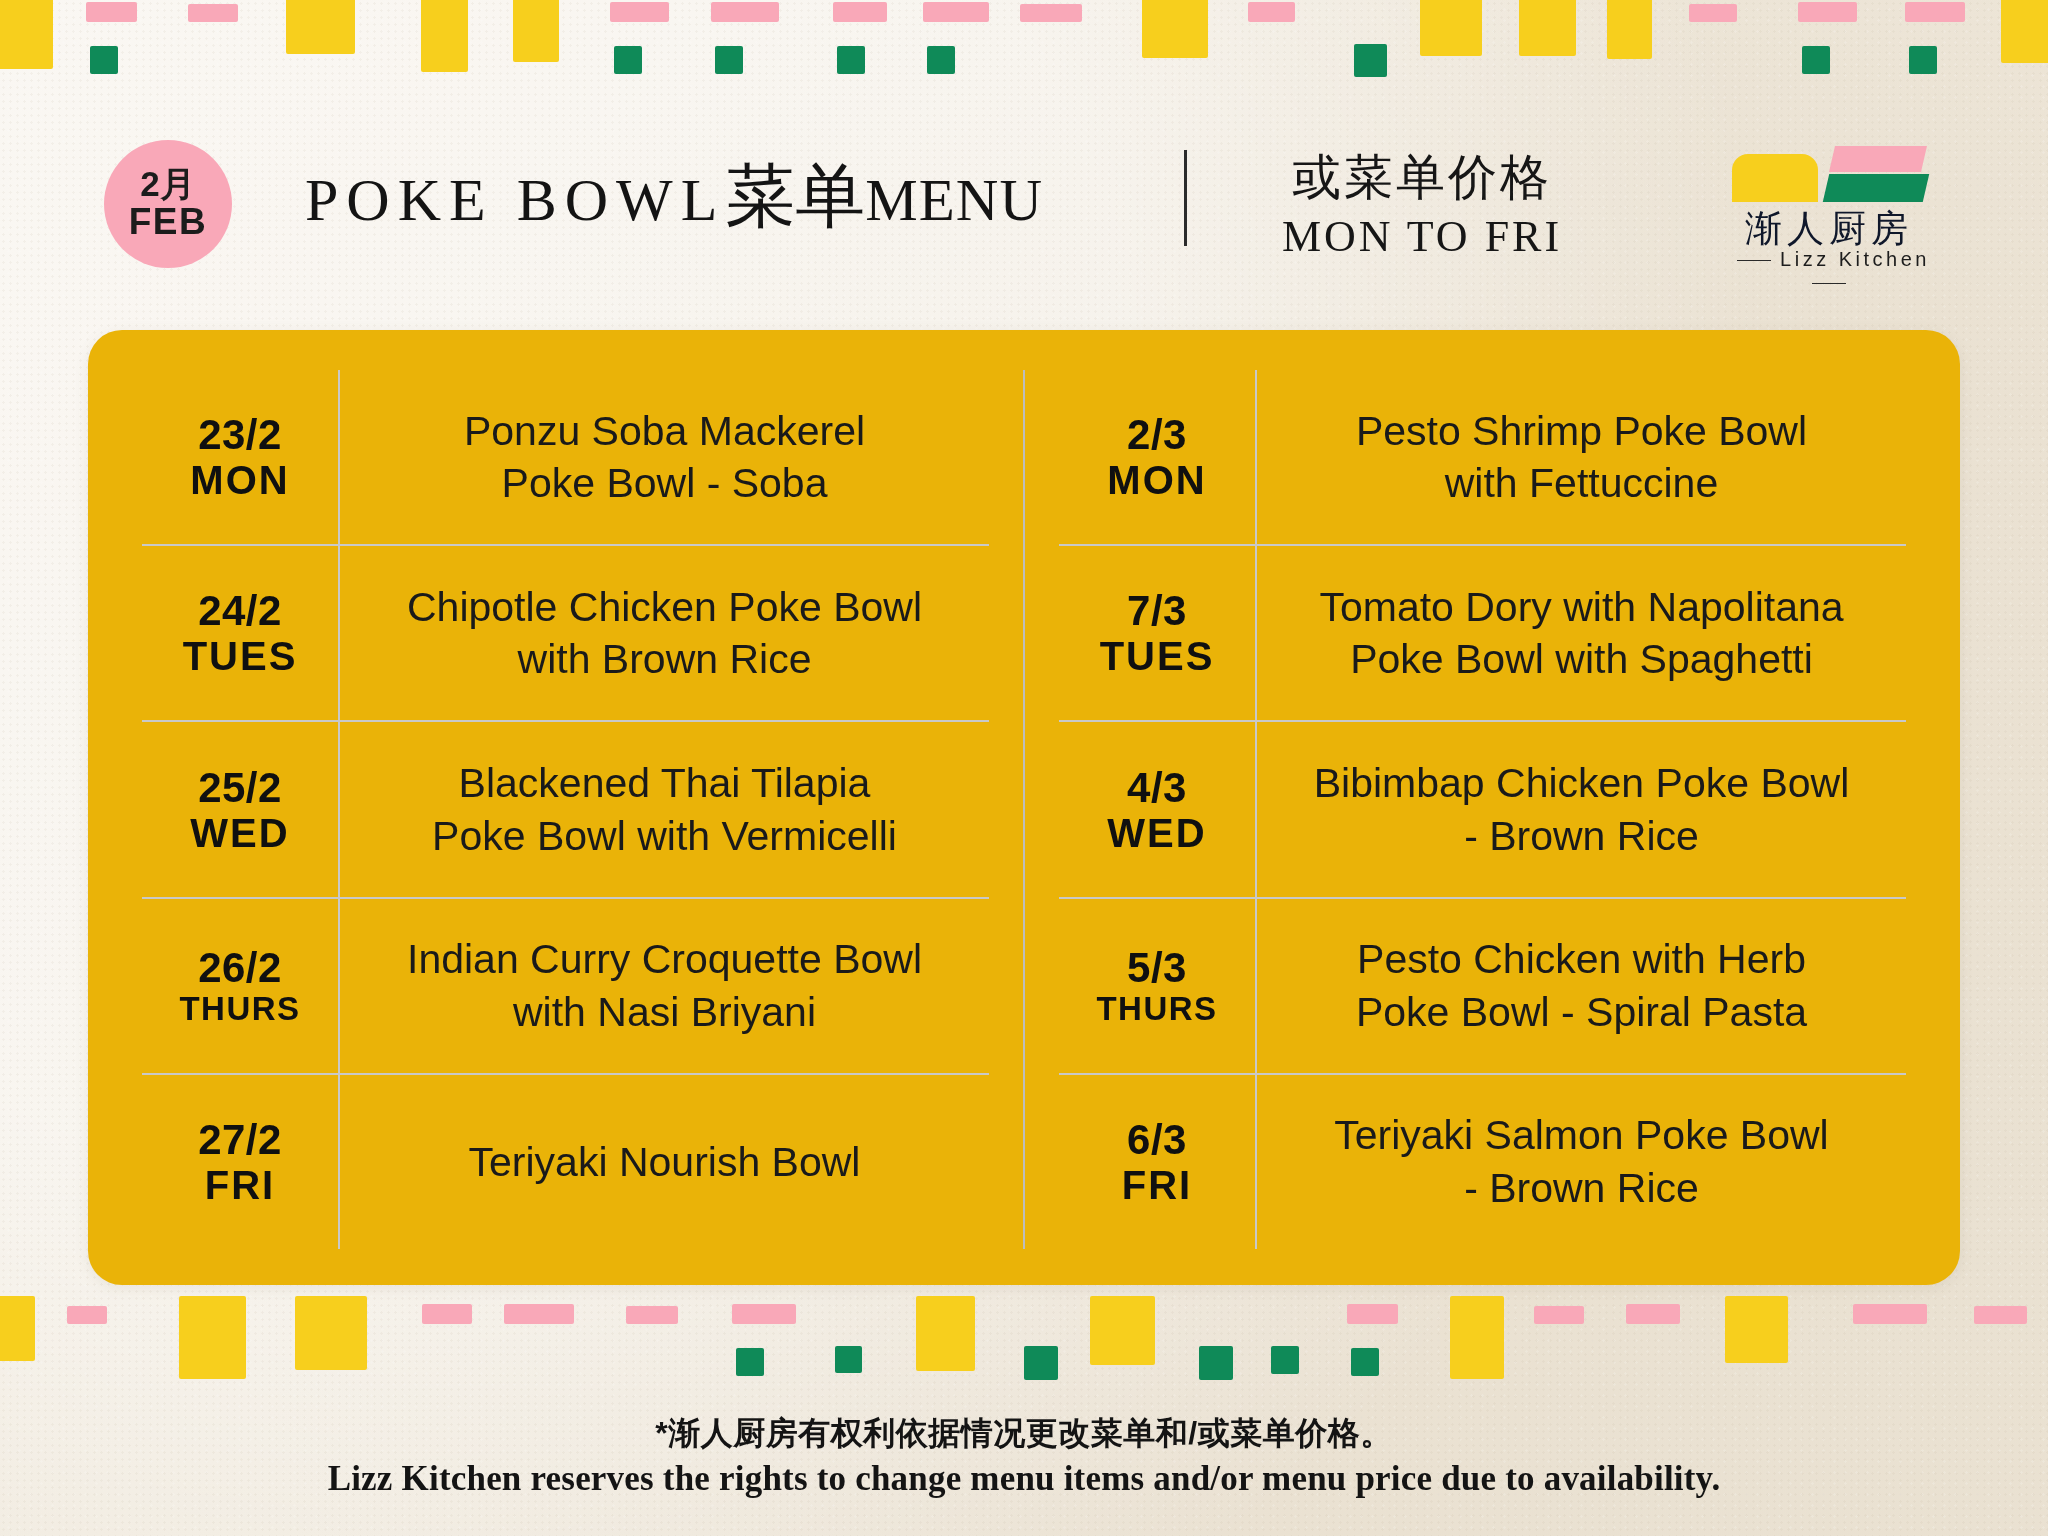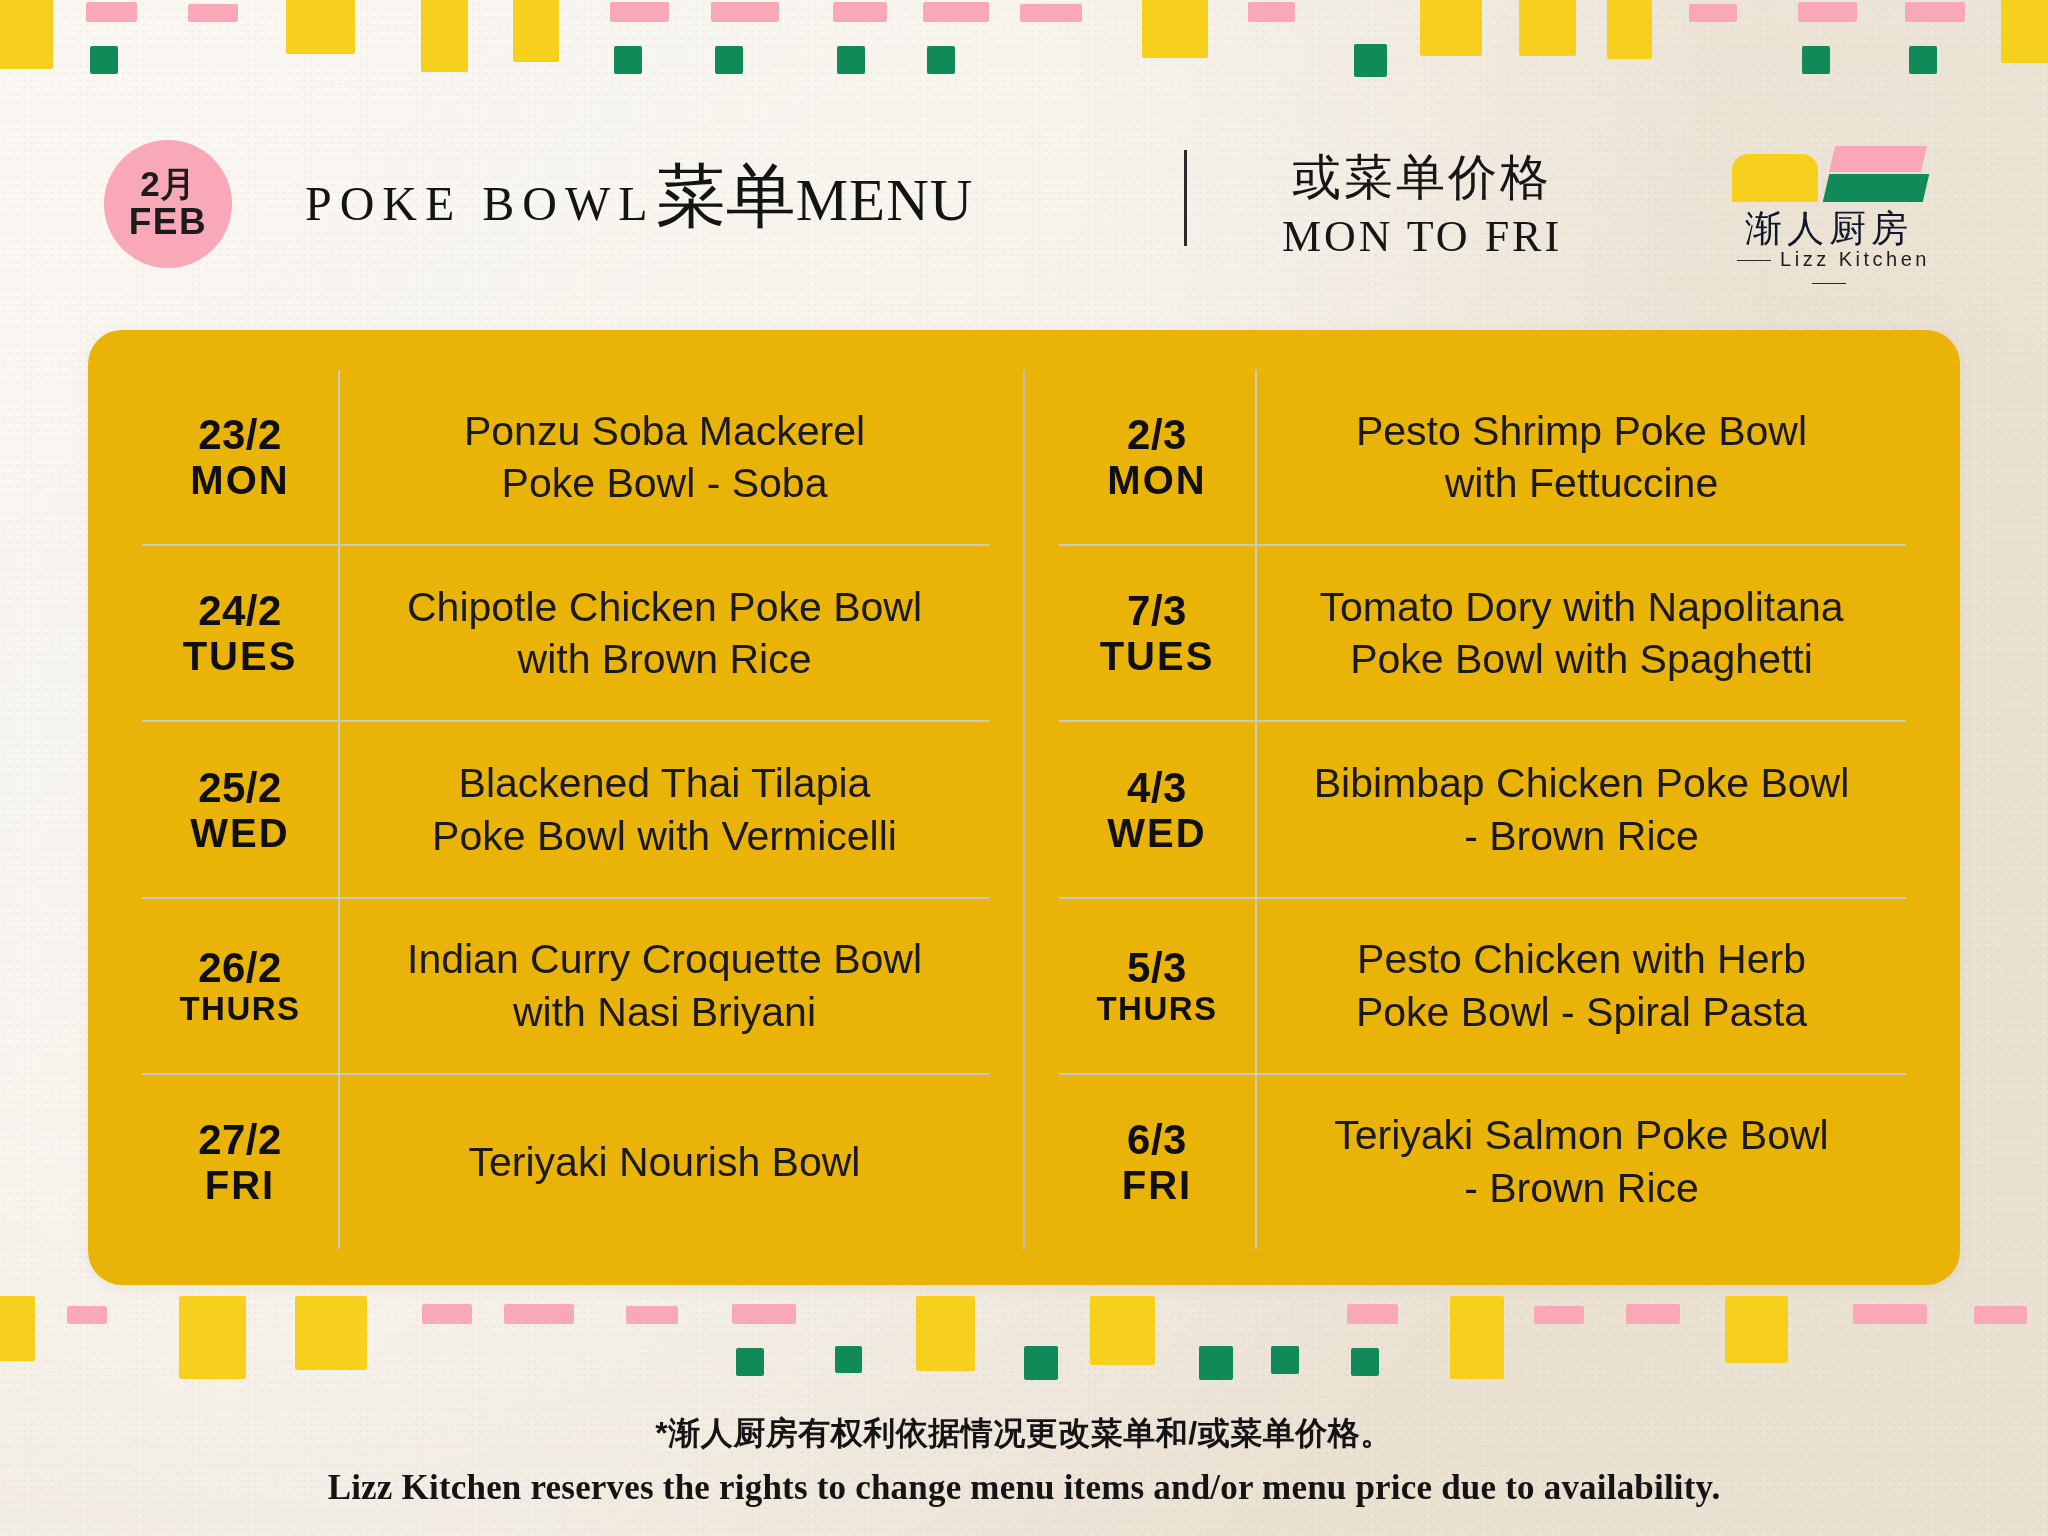--- a/index.html
+++ b/index.html
@@ -85,21 +85,21 @@
     position: absolute;
     left: 305px; top: 38px;
     font-family: "Liberation Serif", serif;
     font-size: 73px;
     letter-spacing: 2px;
     color: #141414;
     white-space: nowrap;
   }
   .title-main .en {
     letter-spacing: 8px;
-    font-size: 48px;
+    font-size: 60px;
   }
   .title-main .cn {
     font-size: 70px;
     letter-spacing: 0px;
   }
   .title-main .menu-word {
     font-size: 59px;
     letter-spacing: 1px;
   }
   .divider-v {
@@ -273,21 +273,21 @@
     letter-spacing: 0.5px;
     line-height: 1.35;
     font-weight: 600;
     margin-top: 12px;
   }
   .footer .en {
     font-family: "Liberation Serif", serif;
     font-size: 35px;
     font-weight: 700;
     letter-spacing: 0.2px;
-    margin-top: 13px;
+    margin-top: 4px;
   }
 </style>
 </head>
 <body>
 
 <div class="page">
   <div class="grain"></div>
 </div>
 
 <div class="border-strip top" id="border-top">

